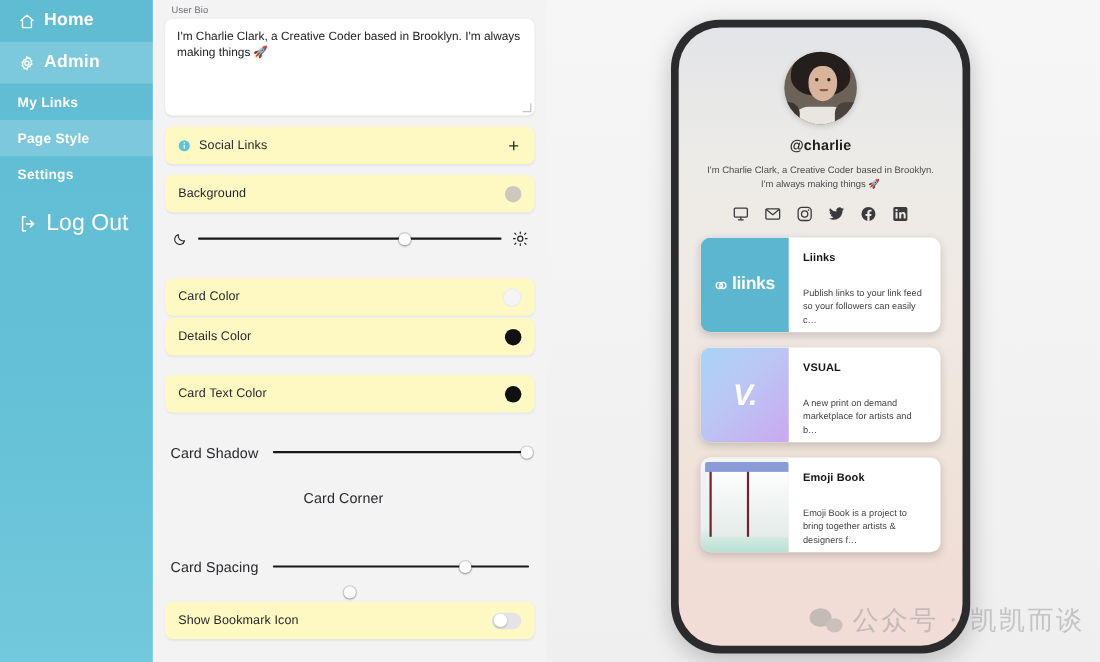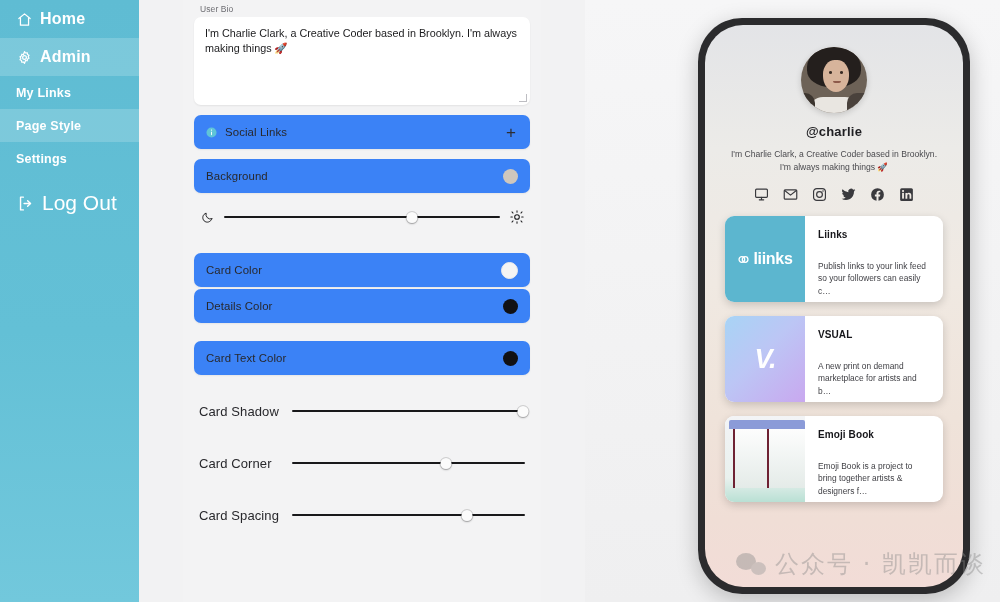--- a/index.html
+++ b/index.html
@@ -2,21 +2,21 @@
 <html><head>
 <meta charset="utf-8">
 <style>
   html,body{margin:0;padding:0;}
   body{
     width:1000px;height:602px;overflow:hidden;
     font-family:"Liberation Sans", sans-serif;
     background:#f2f2f3;
     -webkit-font-smoothing:antialiased;
   }
-  .app{position:relative;width:1000px;height:516px;display:flex;gap:44px;}
+  .app{position:relative;width:1000px;height:516px;display:flex;}
 
   
   .sidebar{
     width:139px;height:602px;flex:0 0 139px;
     background:linear-gradient(180deg,#5fbcd3 0%,#63c0d6 55%,#72c8dc 100%);
     display:flex;flex-direction:column;
     padding-top:0;box-sizing:border-box;
     position:relative;
   }
   .nav-item{
@@ -56,21 +56,21 @@
     position:relative;
     box-shadow:0 1px 2px rgba(0,0,0,.07);
     overflow:hidden;
   }
   .bio-box .grip{
     position:absolute;right:3px;bottom:3px;width:7px;height:7px;
     border-right:1px solid #bdbdc2;border-bottom:1px solid #bdbdc2;
   }
 
   .row-card{
-    background:#3b82f6;border-radius:7px;
+    background:#fef9c3;border-radius:7px;
     height:34px;margin-top:10px;
     display:flex;align-items:center;
     padding:0 12px;box-sizing:border-box;
     box-shadow:0 1px 2px rgba(0,0,0,.06);
     font-size:11.4px;color:#28282c;
   }
   .row-card .lbl{flex:1;letter-spacing:.1px;}
   .row-card .left-ico{margin-right:8px;display:inline-flex;}
   .plus{
     font-size:17px;color:#2d2d31;line-height:1;font-weight:300;
@@ -302,36 +302,42 @@
     </div>
 
     <div class="slider-row" style="margin-top:18px;">
       <span class="slabel">Card Shadow</span>
       <span class="track">
         <span class="bar"></span>
         <span class="thumb" id="thumb-shadow" style="left: 99%;"></span>
       </span>
     </div>
 
-    <div class="slider-row" style="margin-top:16px;">
+    <div class="slider-row" style="margin-top:16px;flex-direction:column;">
       <span class="slabel">Card Corner</span>
       <span class="track">
         <span class="bar"></span>
         <span class="thumb" id="thumb-corner" style="left: 66%;"></span>
       </span>
     </div>
 
     <div class="slider-row" style="margin-top:16px;">
       <span class="slabel">Card Spacing</span>
       <span class="track">
         <span class="bar"></span>
         <span class="thumb" id="thumb-spacing" style="left: 75%;"></span>
       </span>
     </div>
 
+    <div class="row-card" style="margin-top:14px;">
+      <span class="lbl">Show Bookmark Icon</span>
+      <span class="toggle">
+        <span class="knob"></span>
+      </span>
+    </div>
   </section>
 
   <section class="previewpanel">
     <div class="phone">
       <div class="screen">
         <div class="screen-inner">
 
           <div class="avatar">
             <div class="body"></div>
             <div class="shoulderL"></div>

